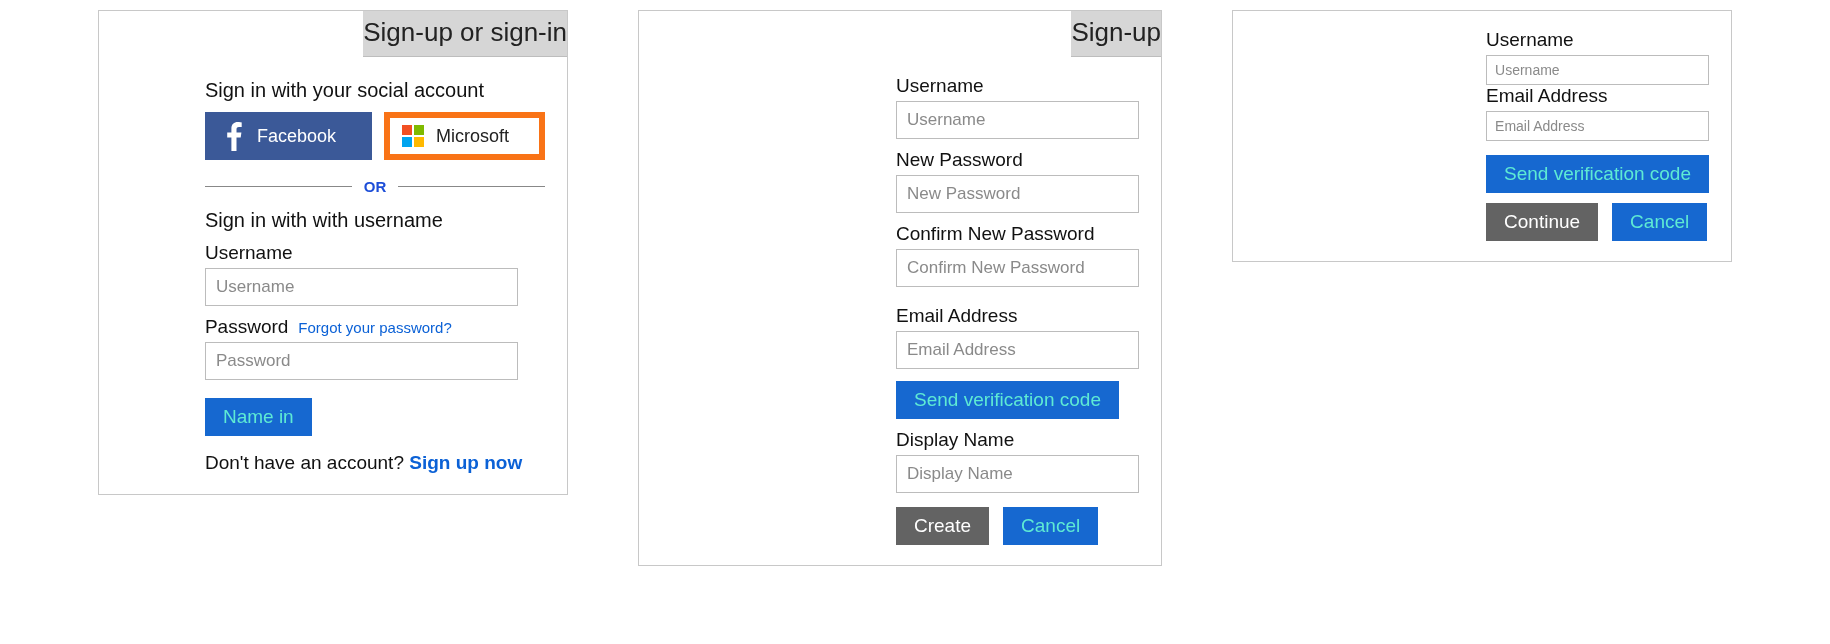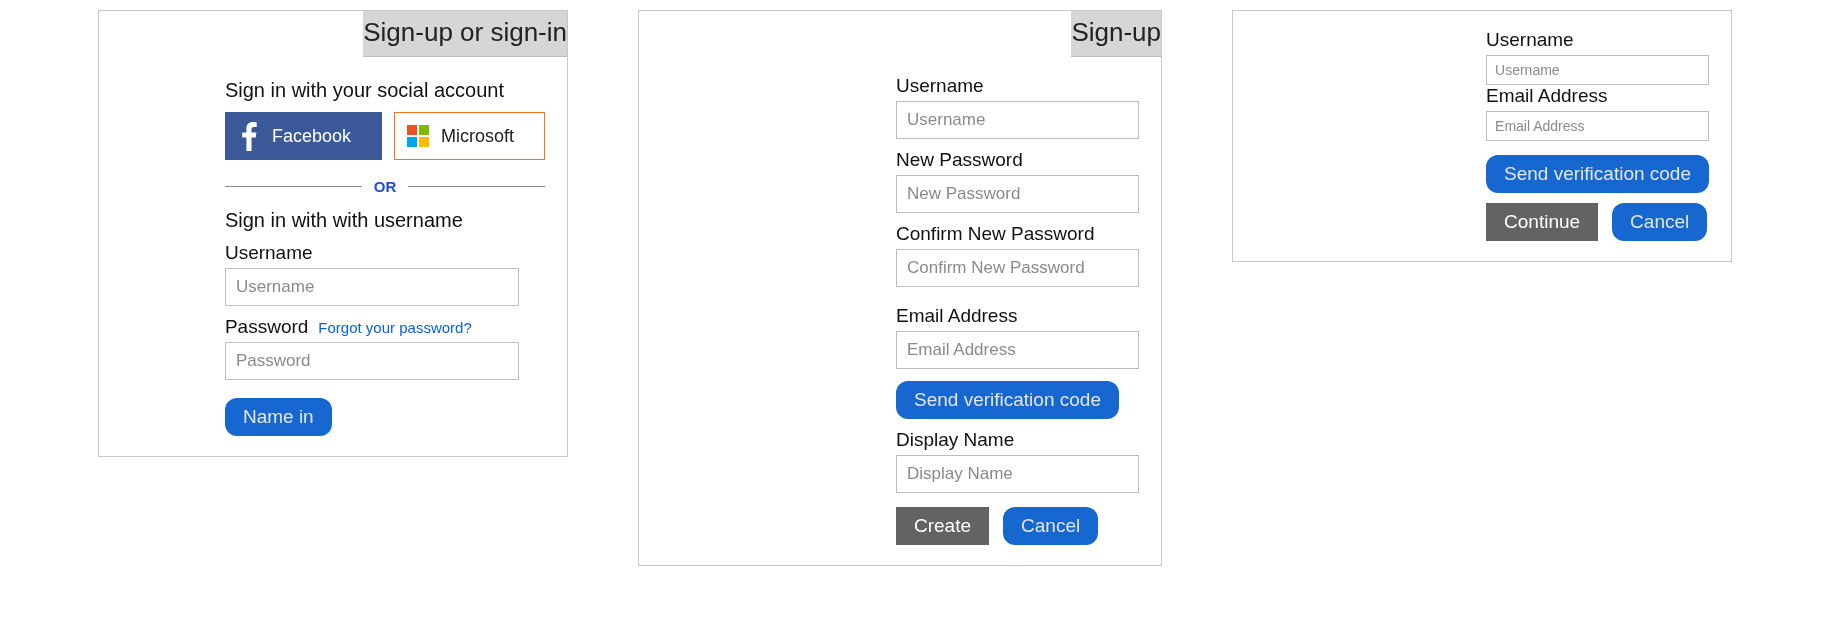--- a/index.html
+++ b/index.html
@@ -39,21 +39,21 @@
   .social-row {
     display: flex;
     gap: 12px;
     margin-bottom: 18px;
   }
   .social-btn {
     flex: 1;
     display: flex;
     align-items: center;
     height: 48px;
-    border: 1px solid #f97316;
+    border: 6px solid #f97316;
     cursor: pointer;
     font-size: 18px;
     background: #fff;
     padding: 0;
   }
   .social-btn.facebook {
     background: #3b5998;
     color: #fff;
     border-color: #3b5998;
   }
@@ -116,21 +116,21 @@
   .btn {
     display: inline-flex;
     align-items: center;
     justify-content: center;
     border: none;
     font-size: 19px;
     padding: 8px 18px;
     cursor: pointer;
     font-family: inherit;
   }
-  .btn-primary { background: #1668d0; color: #e5e5e5; border-radius: 12px; }
+  .btn-primary { background: #1668d0; color: #5eead4; }
   .btn-secondary { background: #636363; color: #fff; }
   .btn-row { display: flex; gap: 14px; margin-top: 14px; }
   .signup-row {
     font-size: 19px;
     margin-top: 16px;
     color: #111;
   }
   .signup-link {
     color: #0b61d6;
     font-weight: 600;
@@ -195,20 +195,24 @@
     <div class="field-label">Username</div>
     <input type="text" style="width: 92%;" placeholder="Username">
     <div class="field-label">
       <span>Password</span>
       <span class="forgot-link">Forgot your password?</span>
     </div>
     <input type="password" style="width: 92%;" placeholder="Password">
     <div style="margin-top:18px">
       <button class="btn btn-primary">Name in</button>
     </div>
+    <div class="signup-row">
+      <span>Don't have an account?</span>
+      <span class="signup-link">Sign up now</span>
+    </div>
   </div>
 </div>
 
 <div class="panel signup">
   <div class="panel-header">Sign-up</div>
   <div class="panel-body">
     <div class="field-label" style="margin-top:0">Username</div>
     <input type="text" placeholder="Username" style="">
     <div class="field-label">New Password</div>
     <input type="password" placeholder="New Password" style="">

